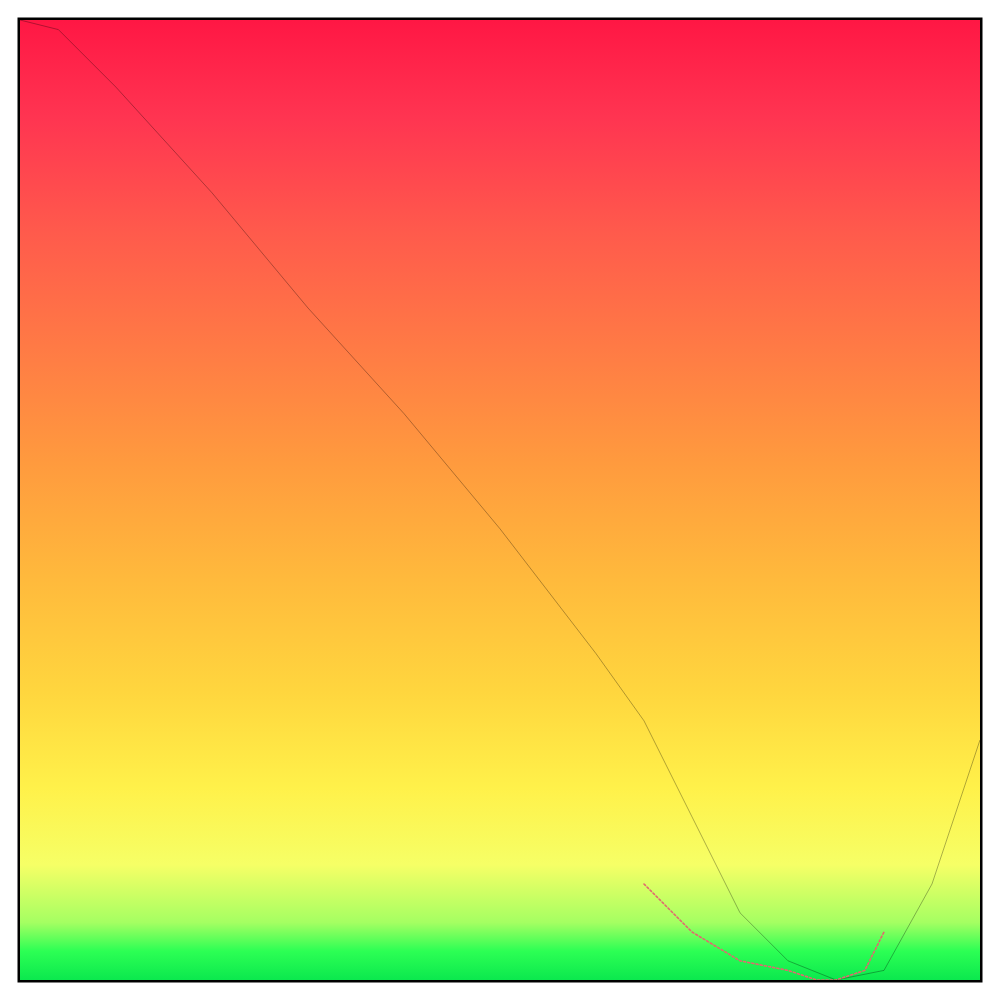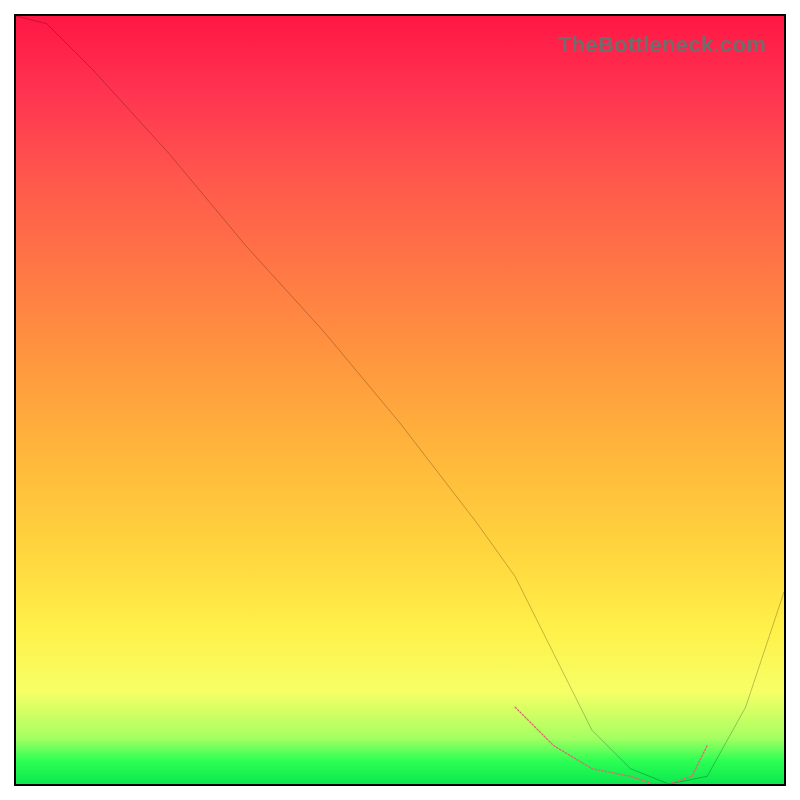--- a/index.html
+++ b/index.html
@@ -59,19 +59,18 @@
     width: 768px;
     height: 768px;
     display: block;
   }
 </style>
 </head>
 <body>
 
 <div class="chart-wrap">
   <div class="plot-area">
-    <div class="attribution">TheBottleneck.com</div>
     <svg class="curve" viewBox="0 0 100 100" preserveAspectRatio="none">
       <path d="M0.00 0.00 L4.00 1.00 L10.00 7.00 L20.00 18.00 L30.00 30.00 L40.00 41.00 L50.00 53.00 L60.00 66.00 L65.00 73.00 L70.00 83.00 L75.00 93.00 L80.00 98.00 L85.00 100.00 L90.00 99.00 L95.00 90.00 L100.00 75.00" fill="none" stroke="#000000" stroke-width="0.25" vector-effect="non-scaling-stroke"></path>
       <path d="M65.00 90.00 L70.00 95.00 L75.00 98.00 L80.00 99.00 L83.00 100.00 L85.00 100.00 L88.00 99.00 L90.00 95.00" fill="none" stroke="#e06a6e" stroke-width="1.3" stroke-linecap="round" stroke-dasharray="1.6 1.8" vector-effect="non-scaling-stroke"></path>
     </svg>
   </div>
 </div>
 
 </body></html>

